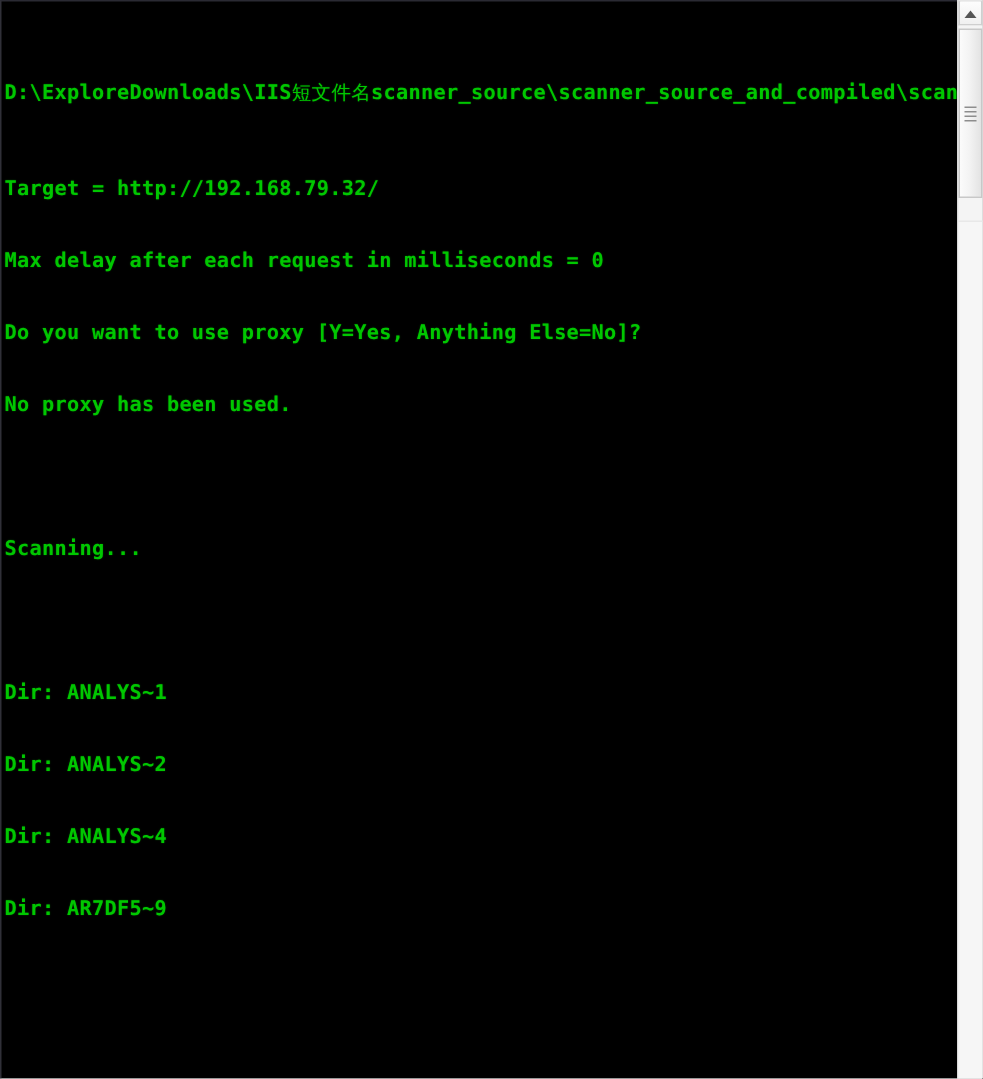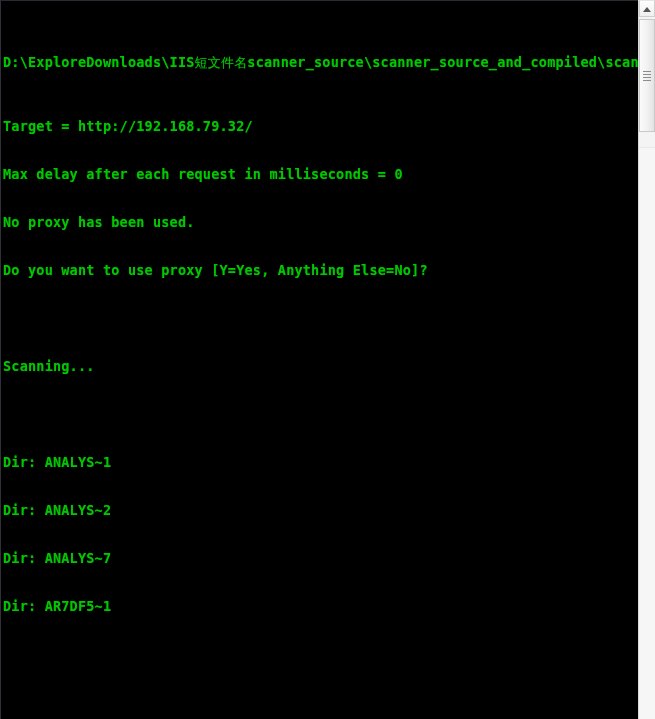--- a/index.html
+++ b/index.html
@@ -137,29 +137,29 @@
 
 <div id="app">
 
   <div id="console-window">
     <div id="console-output">
 
       <div class="cline"><span>D:\ExploreDownloads\IIS</span><span class="cjk">短文件名</span><span>scanner_source\scanner_source_and_compiled\scanne</span></div>
 
       <div class="cline">Target = http://192.168.79.32/</div>
       <div class="cline">Max delay after each request in milliseconds = 0</div>
+      <div class="cline">Do you want to use proxy [Y=Yes, Anything Else=No]?</div>
       <div class="cline">No proxy has been used.</div>
-      <div class="cline">Do you want to use proxy [Y=Yes, Anything Else=No]?</div>
       <div class="cline blank"></div>
       <div class="cline">Scanning...</div>
       <div class="cline blank"></div>
       <div class="cline">Dir: ANALYS~1</div>
       <div class="cline">Dir: ANALYS~2</div>
-      <div class="cline">Dir: ANALYS~7</div>
-      <div class="cline">Dir: AR7DF5~1</div>
+      <div class="cline">Dir: ANALYS~4</div>
+      <div class="cline">Dir: AR7DF5~9</div>
       
       
       
       
       
       
       
       
       
       

